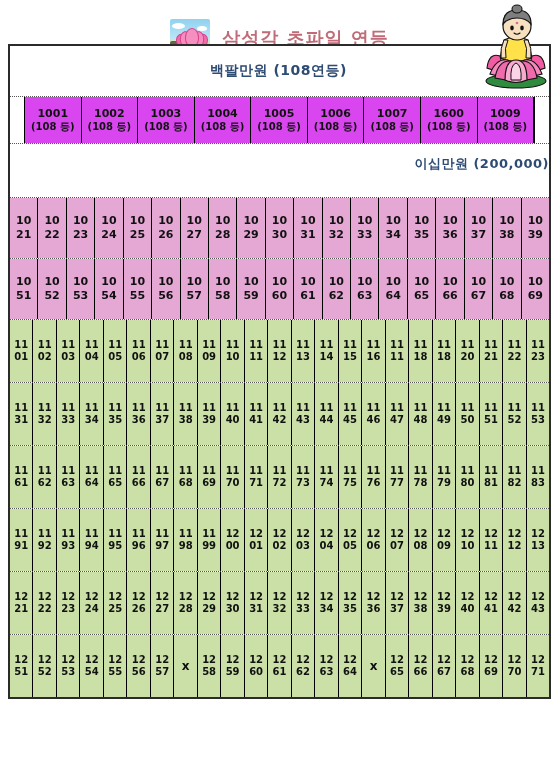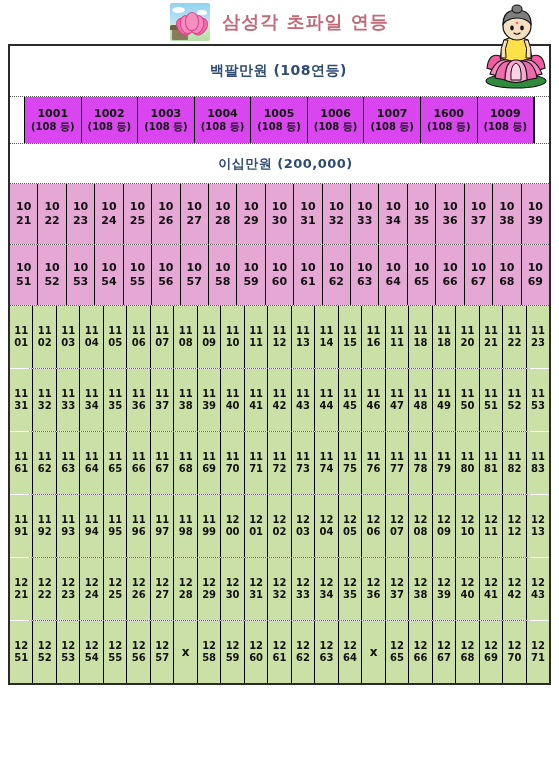--- a/index.html
+++ b/index.html
@@ -16,20 +16,21 @@
   }
 
   
   .header {
     position: relative;
     height: 44px;
     display: flex;
     align-items: center;
     justify-content: center;
     gap: 12px;
+    margin-top: 16px;
   }
   .logo {
     width: 40px;
     height: 38px;
     position: relative;
     border-radius: 2px;
     overflow: hidden;
     background: linear-gradient(#8fd2f0 0%, #bfe6f7 55%, #cfe9c7 56%, #b6dea8 100%);
     flex: 0 0 auto;
   }
@@ -91,22 +92,22 @@
   .band-title {
     text-align: center;
     font-size: 14px;
     font-weight: bold;
     color: #2e4b73;
     letter-spacing: 0.5px;
     padding: 16px 2px 16px 0;
     border-bottom: 1px dotted #555;
   }
   .band-title.left {
-    text-align: center;
-    padding: 11px 0 10px 12px;
+    text-align: right;
+    padding: 11px 0 24px 12px;
     font-size: 13px;
   }
 
   
   .grid-row {
     display: flex;
     width: 100%;
     box-sizing: border-box;
   }
   .cell {
@@ -146,21 +147,21 @@
   .pink-wrap { border-bottom: 1px dotted #555; }
   .pink-row { border-bottom: 1px dotted #555; }
   .pink-row:last-child { border-bottom: none; }
   .cell.pink {
     background: #e5a8d5;
     height: 60px;
     font-size: 11px;
   }
 
   
-  .green-row { border-bottom: 1px dotted #555; border-radius: 24px; }
+  .green-row { border-bottom: 1px dotted #555; }
   .green-row:last-child { border-bottom: none; }
   .cell.green {
     background: #cbe0a7;
     height: 62px;
     font-size: 10px;
   }
   .cell.green .line { display: block; }
   .cell.green.blocked { justify-content: center; }
   .cell.green.blocked .mark { font-size: 12px; font-weight: bold; color: #111; }
 </style>

